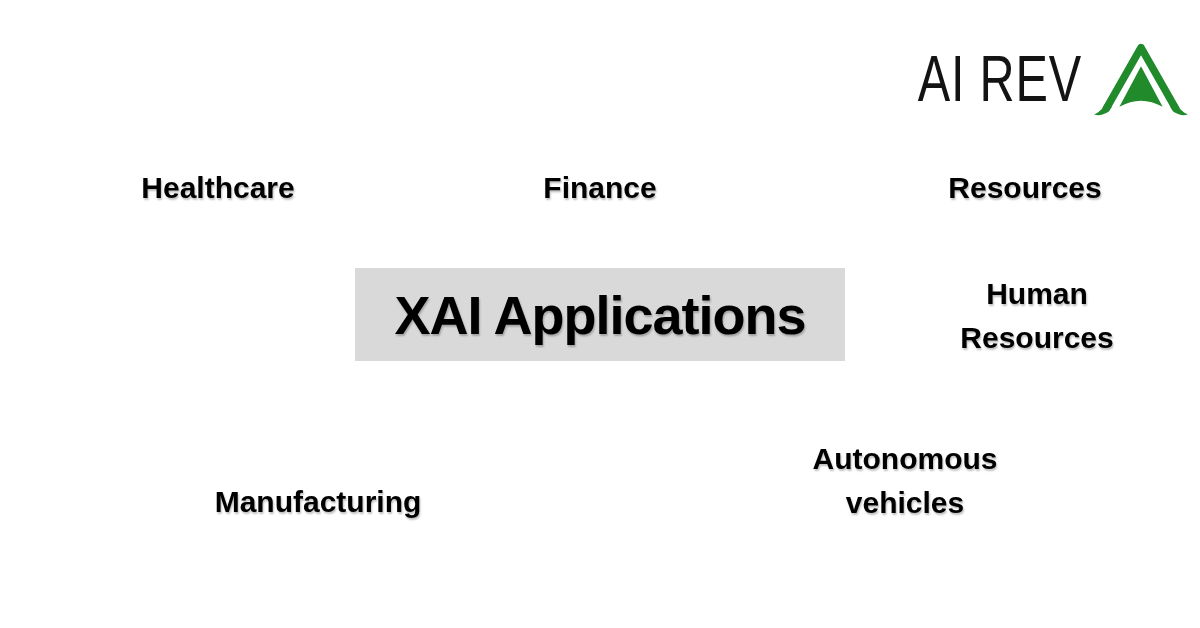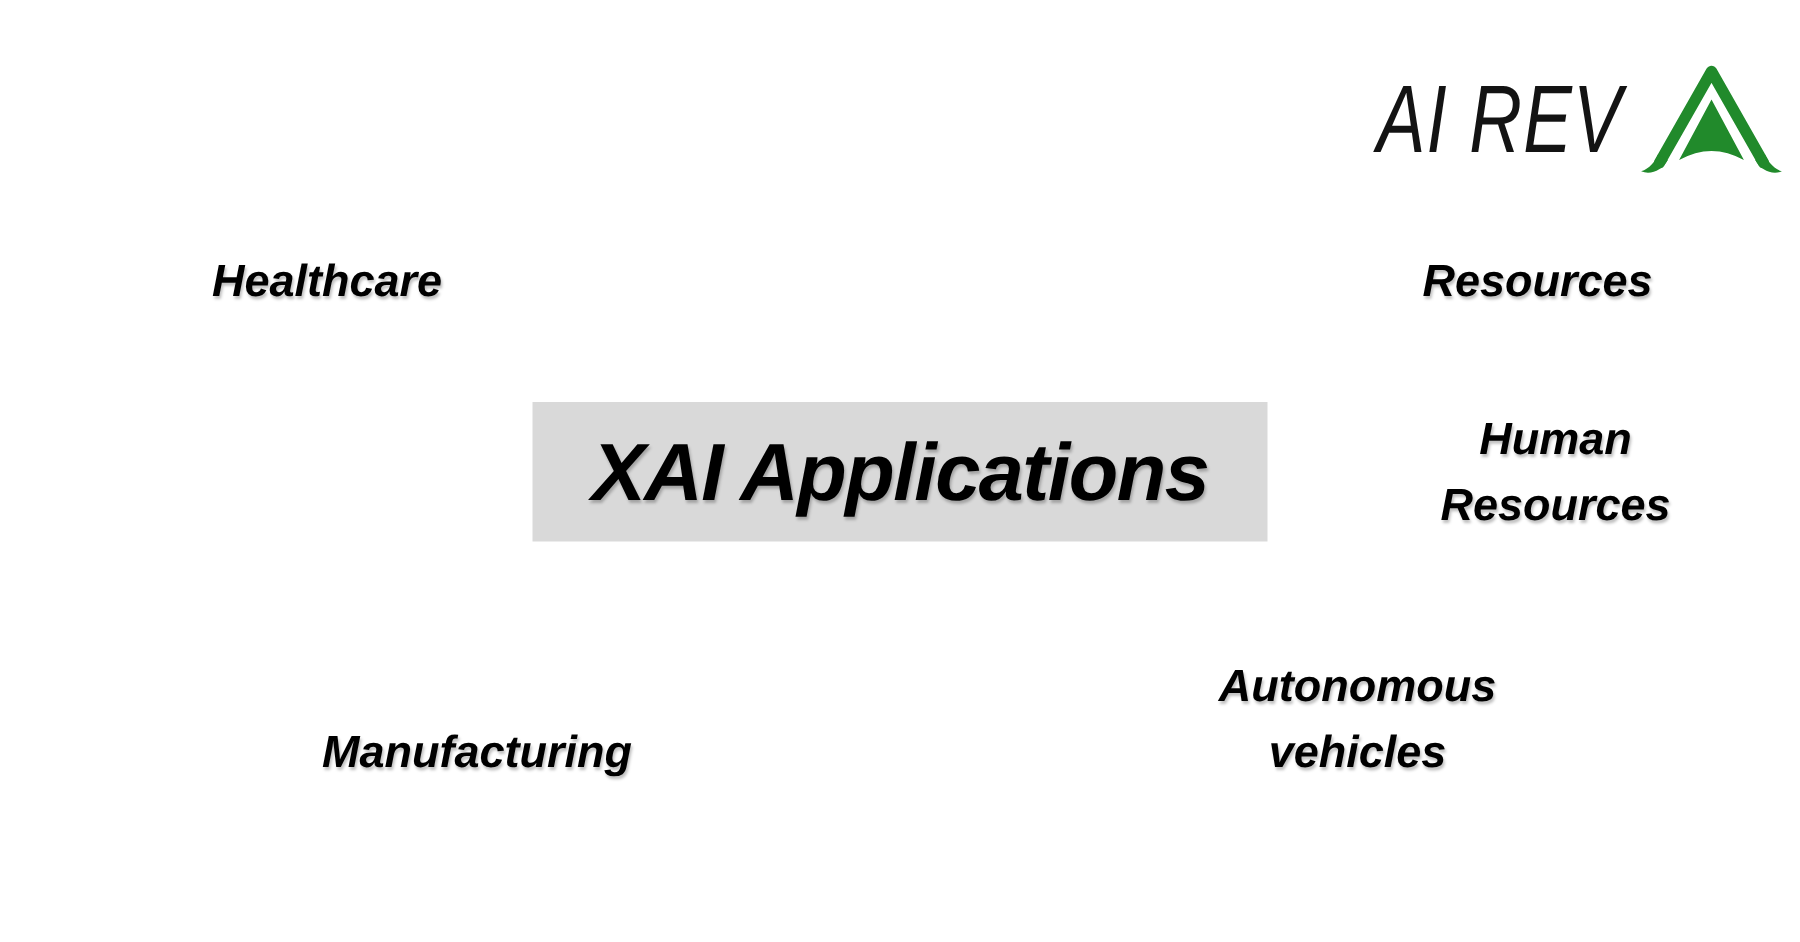--- a/index.html
+++ b/index.html
@@ -13,21 +13,20 @@
   body {
     font-family: "Liberation Sans", "DejaVu Sans", sans-serif;
     background: var(--bg);
   }
   .canvas {
     position: relative;
     width: 1200px;
     height: 532px;
     background: var(--bg);
     overflow: hidden;
-    font-style: italic;
   }
 
   
   .logo {
     position: absolute;
     top: 40px;
     right: 12px;
     height: 78px;
     display: flex;
     align-items: center;
@@ -108,20 +107,21 @@
     <svg class="logo-mark" viewBox="0 0 100 82" aria-hidden="true">
       <path class="outline" d="M13,72 L50,7 L87,72"></path>
       <path class="solid" d="M19,70 C15,77 7,81 0,78 C6,76 10,71 12,66 Z"></path>
       <path class="solid" d="M81,70 C85,77 93,81 100,78 C94,76 90,71 88,66 Z"></path>
       <path class="solid" d="M50,27 L73,70 Q50,57 27,70 Z"></path>
     </svg>
   </div>
 
   <div class="app-label pos-healthcare">Healthcare</div>
 
+  <div class="app-label pos-finance">Finance</div>
 
   <div class="app-label pos-insurance">Resources</div>
 
 
   <div class="app-label pos-manufacturing">Manufacturing</div>
 
   <div class="app-label wrap pos-human">Human Resources</div>
 
   <div class="app-label wrap pos-autonomous">Autonomous vehicles</div>
 

